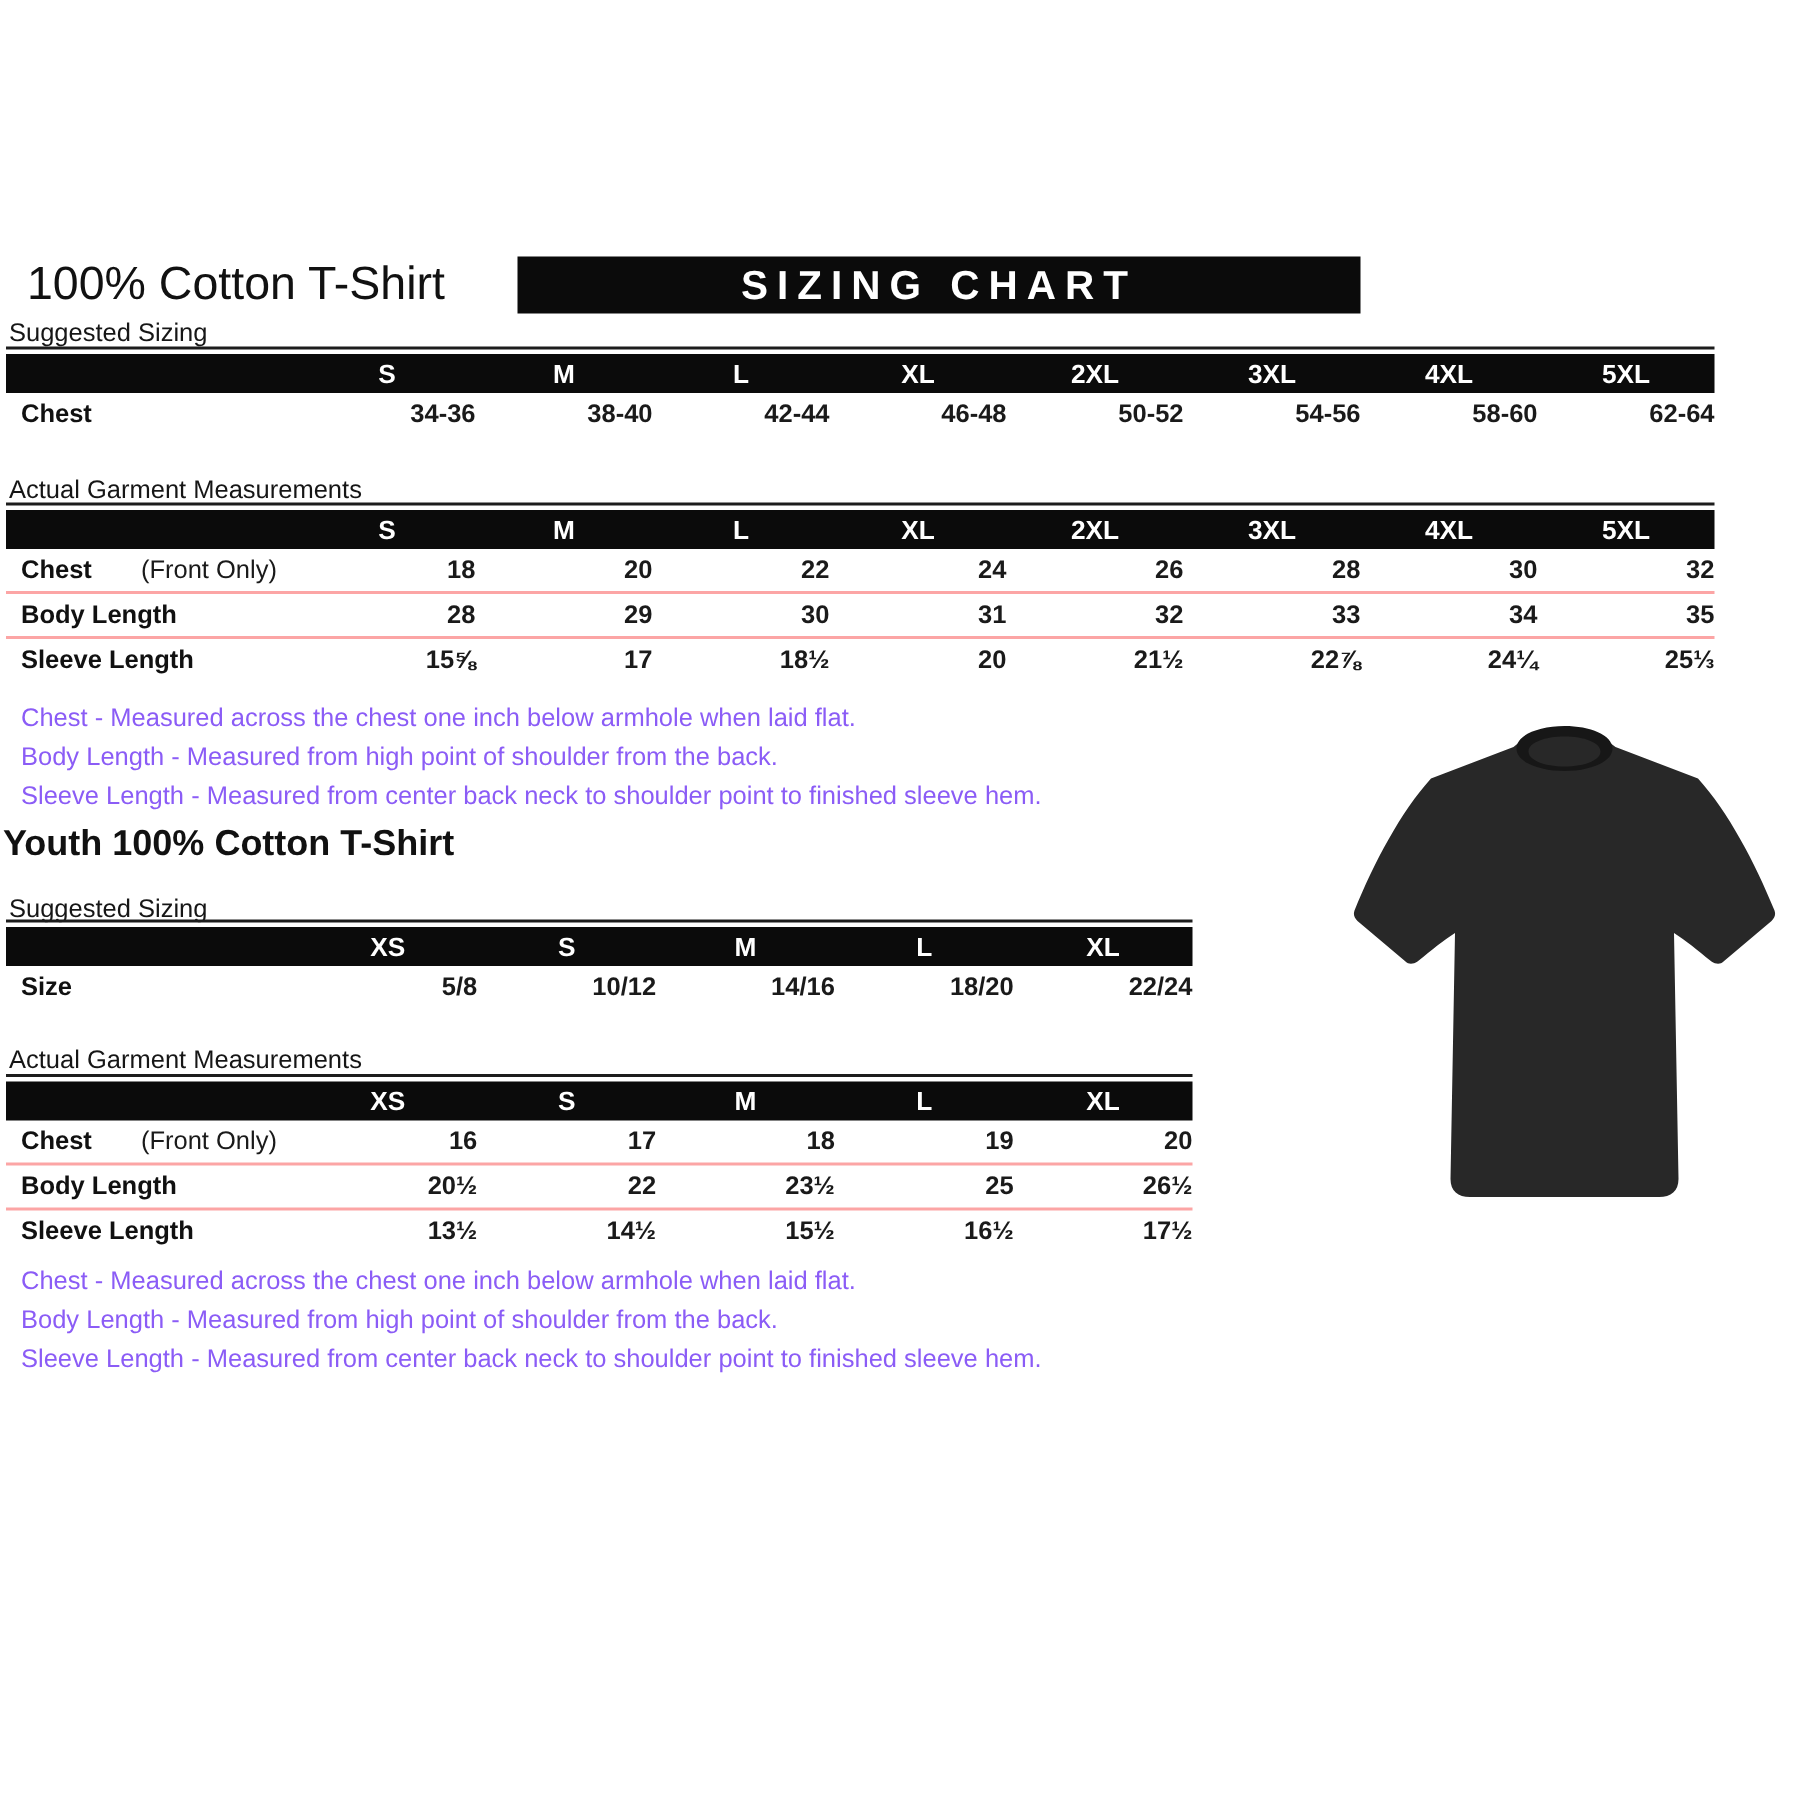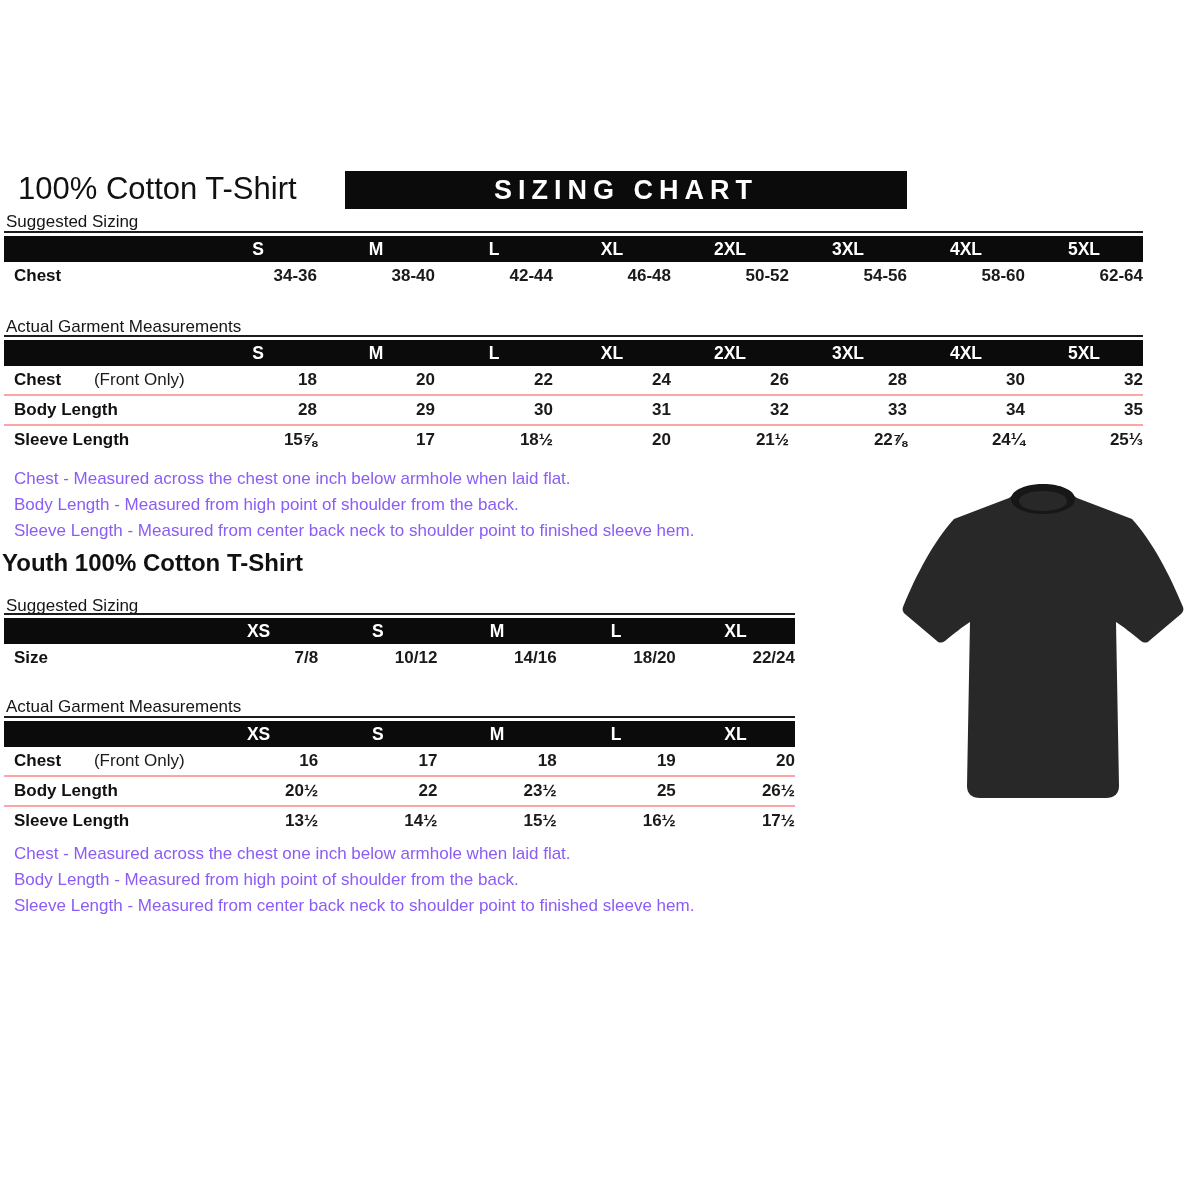--- a/index.html
+++ b/index.html
@@ -143,21 +143,21 @@
       <div class="t-hdr" style="grid-template-columns: 195px repeat(5, 1fr);">
         <div class="hc"></div>
         <div class="hc">XS</div>
         <div class="hc">S</div>
         <div class="hc">M</div>
         <div class="hc">L</div>
         <div class="hc">XL</div>
       </div>
       <div class="t-row" style="grid-template-columns: 195px repeat(5, 1fr);">
         <div class="label"><b>Size</b></div>
-        <div class="vc">7/8</div>
+        <div class="vc">5/8</div>
         <div class="vc">10/12</div>
         <div class="vc">14/16</div>
         <div class="vc">18/20</div>
         <div class="vc">22/24</div>
       </div>
     </div>
 
   <div class="sec-heading" id="h-youth-actual">Actual Garment Measurements</div>
   <div class="tbl youth" id="t-youth-actual">
       <div class="topline"></div>

